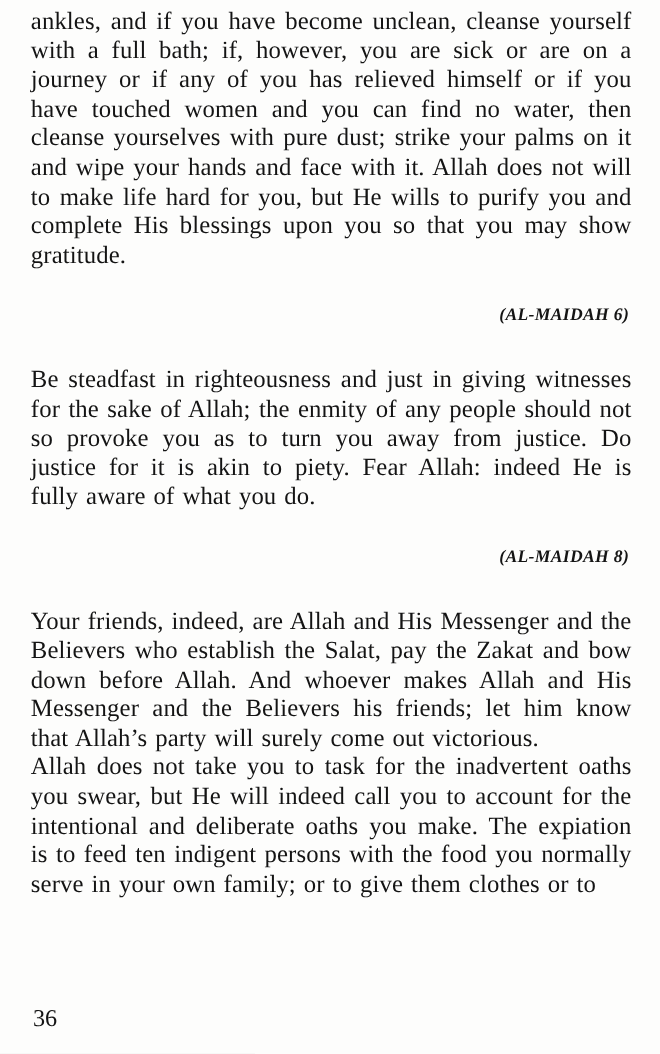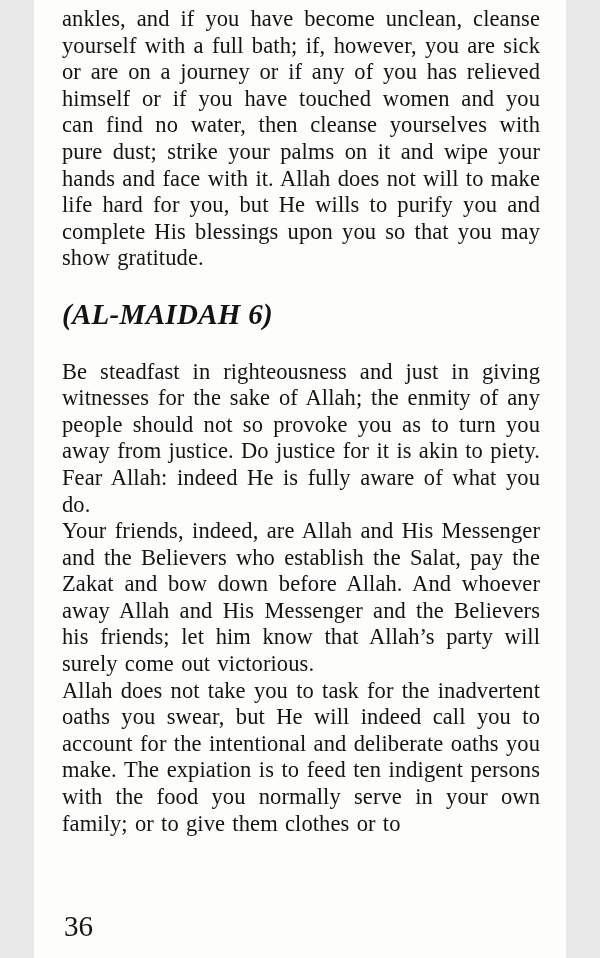--- a/index.html
+++ b/index.html
@@ -2,65 +2,66 @@
 <html><head>
 <meta charset="utf-8">
 <style>
   * { box-sizing: border-box; }
   html, body { margin: 0; padding: 0; }
   body {
     background: #e8e8e8;
   }
   .page {
     position: relative;
-    width: 532px;
+    width: 600px;
     height: 958px;
     margin: 0 auto;
     background: #fdfdfc;
     color: #141414;
     font-family: "Liberation Serif", "DejaVu Serif", serif;
     padding: 6px 26px 16px 28px;
     overflow: hidden;
   }
   .para {
     margin: 0;
     font-size: 22.5px;
     line-height: 26.6px;
     text-align: justify;
     text-justify: inter-word;
     word-spacing: 1.5px;
     letter-spacing: 0.1px;
   }
   .citation {
     margin: 29px 2px 31px 0;
-    font-size: 29px;
+    font-size: 16px;
     line-height: 26.6px;
-    text-align: left;
+    text-align: right;
     font-weight: bold;
     font-style: italic;
     letter-spacing: 0.3px;
   }
   .page-number {
     position: absolute;
     left: 30px;
     bottom: 18px;
-    font-size: 29px;
+    font-size: 22px;
     line-height: 26.6px;
   }
 </style>
 </head>
 <body>
 
 <div class="page">
   <p class="para">ankles, and if you have become unclean, cleanse yourself with a full bath; if, however, you are sick or are on a journey or if any of you has relieved himself or if you have touched women and you can find no water, then cleanse yourselves with pure dust; strike your palms on it and wipe your hands and face with it. Allah does not will to make life hard for you, but He wills to purify you and complete His blessings upon you so that you may show gratitude.</p>
 
   <p class="citation">(AL-MAIDAH 6)</p>
 
   <p class="para">Be steadfast in righteousness and just in giving witnesses for the sake of Allah; the enmity of any people should not so provoke you as to turn you away from justice. Do justice for it is akin to piety. Fear Allah: indeed He is fully aware of what you do.</p>
 
+  <p class="citation">(AL-MAIDAH 8)</p>
 
-  <p class="para">Your friends, indeed, are Allah and His Messenger and the Believers who establish the Salat, pay the Zakat and bow down before Allah. And whoever away Allah and His Messenger and the Believers his friends; let him know that Allah’s party will surely come out victorious.</p>
+  <p class="para">Your friends, indeed, are Allah and His Messenger and the Believers who establish the Salat, pay the Zakat and bow down before Allah. And whoever makes Allah and His Messenger and the Believers his friends; let him know that Allah’s party will surely come out victorious.</p>
 
 
   <p class="para">Allah does not take you to task for the inadvertent oaths you swear, but He will indeed call you to account for the intentional and deliberate oaths you make. The expiation is to feed ten indigent persons with the food you normally serve in your own family; or to give them clothes or to</p>
 
   <div class="page-number">36</div>
 </div>
 
 </body></html>

